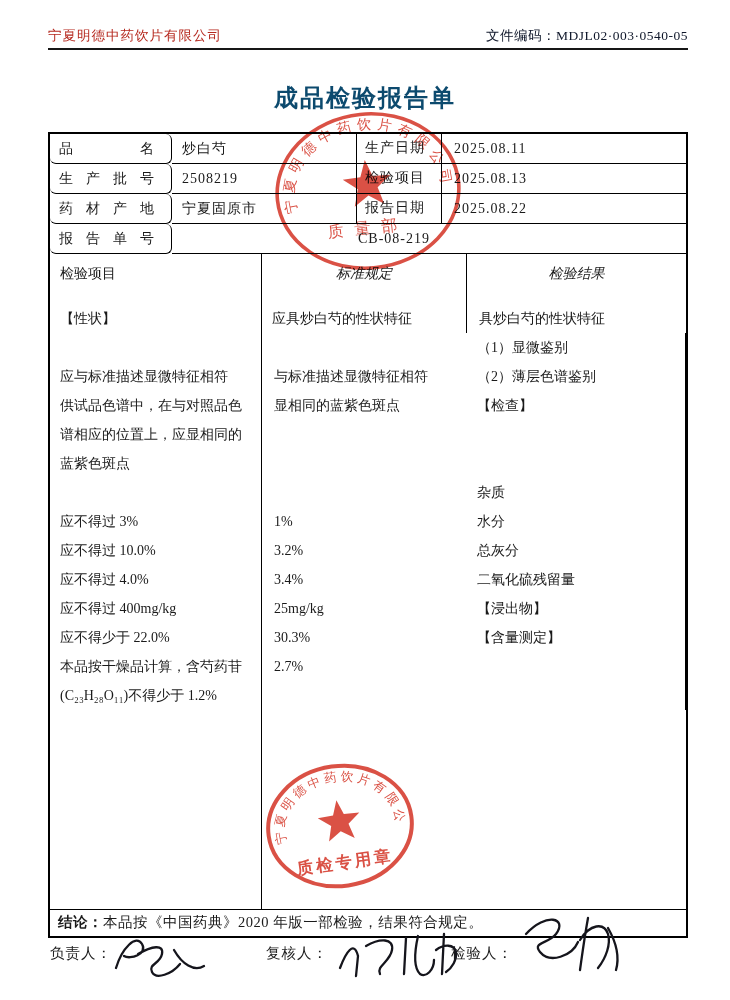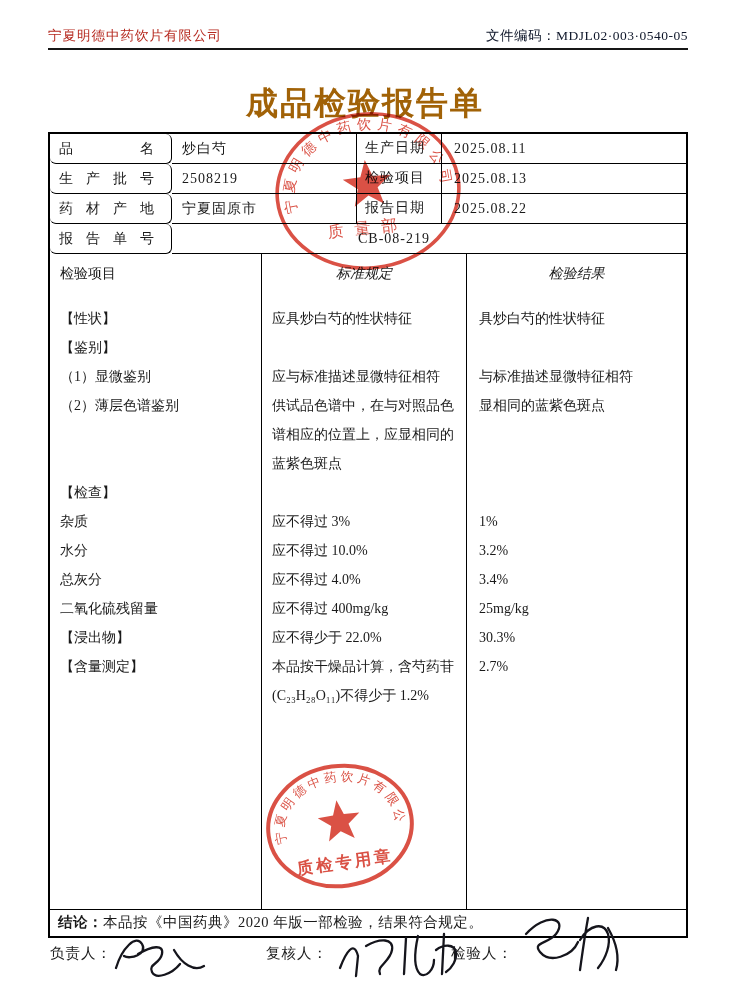--- a/index.html
+++ b/index.html
@@ -8,21 +8,21 @@
     position:relative; width:730px; height:1000px; margin:0 auto;
     background:#ffffff; overflow:hidden;
     font-family:"Liberation Serif","DejaVu Serif",serif;
     color:#1a1a1a;
   }
   
   .hdr-left  { position:absolute; left:48px; top:27px; font-size:13.5px; color:#b5281e; letter-spacing:1px; }
   .hdr-right { position:absolute; right:42px; top:27px; font-size:13.5px; color:#0f172a; letter-spacing:.5px; }
   .hdr-rule  { position:absolute; left:48px; right:42px; top:48px; border-top:2.5px solid #161616; }
   .doc-title { position:absolute; left:0; right:0; top:82px; text-align:center;
-               font-size:32px; font-weight:bold; letter-spacing:2px; color:#a16207; }
+               font-size:24px; font-weight:bold; letter-spacing:2px; color:#0c4a6e; }
   
   .report-table { position:absolute; left:48px; top:132px; width:640px; border:2px solid #000; background:transparent; }
   .info-grid { display:grid; grid-template-columns:122px 185px 85px 1fr; grid-auto-rows:30px; }
   .info-grid > div { border-bottom:1px solid #000; font-size:14px; line-height:29px;
                      white-space:nowrap; overflow:visible; }
   .cell-br { border-right:1px solid #000; }
   .lab  { padding-left:9px; letter-spacing:13px;border-radius:6px; }
   .lab2 { padding-left:8px; letter-spacing:1px;font-family:Liberation Mono, monospace; }
   .val  { padding-left:10px; letter-spacing:1px; }
   .val2 { padding-left:12px; letter-spacing:1px; }
@@ -88,21 +88,20 @@
 
     <div class="items">
       <div class="ic1 items-head">检验项目</div>
       <div class="ic2 items-head ih-c">标准规定</div>
       <div class="ic3 items-head ih-c">检验结果</div>
 
       <div class="ic1">【性状】</div>
       <div class="ic2">应具炒白芍的性状特征</div>
       <div class="ic3">具炒白芍的性状特征</div>
 
-      <div class="ic1">【鉴别】</div>
       <div class="ic2"></div>
       <div class="ic3"></div>
 
       <div class="ic1">（1）显微鉴别</div>
       <div class="ic2">应与标准描述显微特征相符</div>
       <div class="ic3">与标准描述显微特征相符</div>
 
       <div class="ic1">（2）薄层色谱鉴别</div>
       <div class="ic2">供试品色谱中，在与对照品色谱相应的位置上，应显相同的蓝紫色斑点</div>
       <div class="ic3">显相同的蓝紫色斑点</div>

